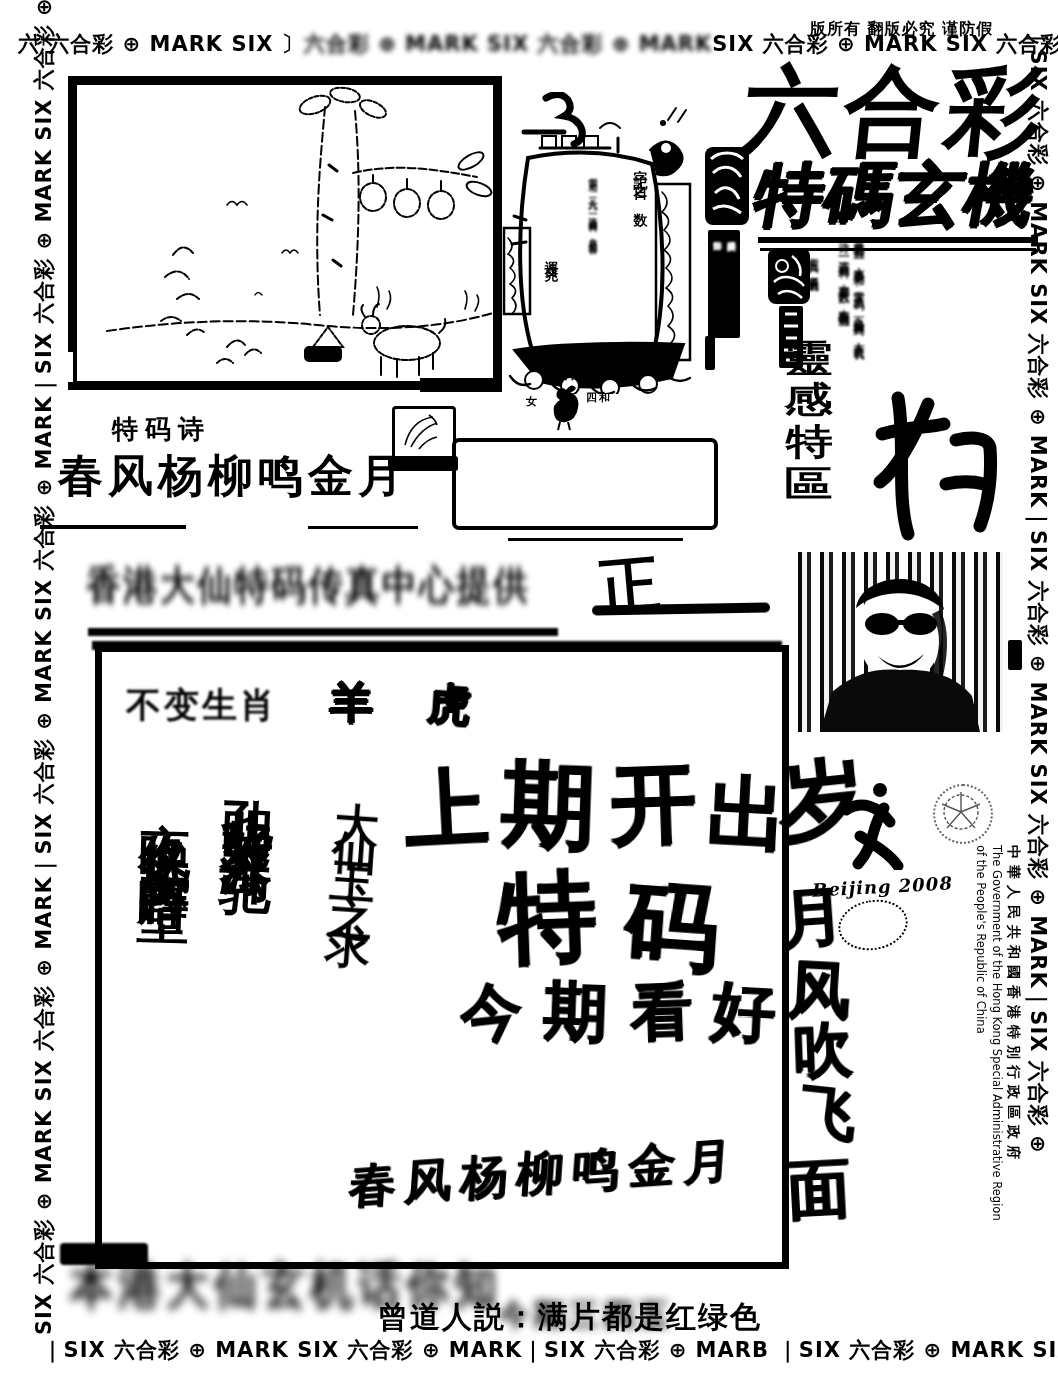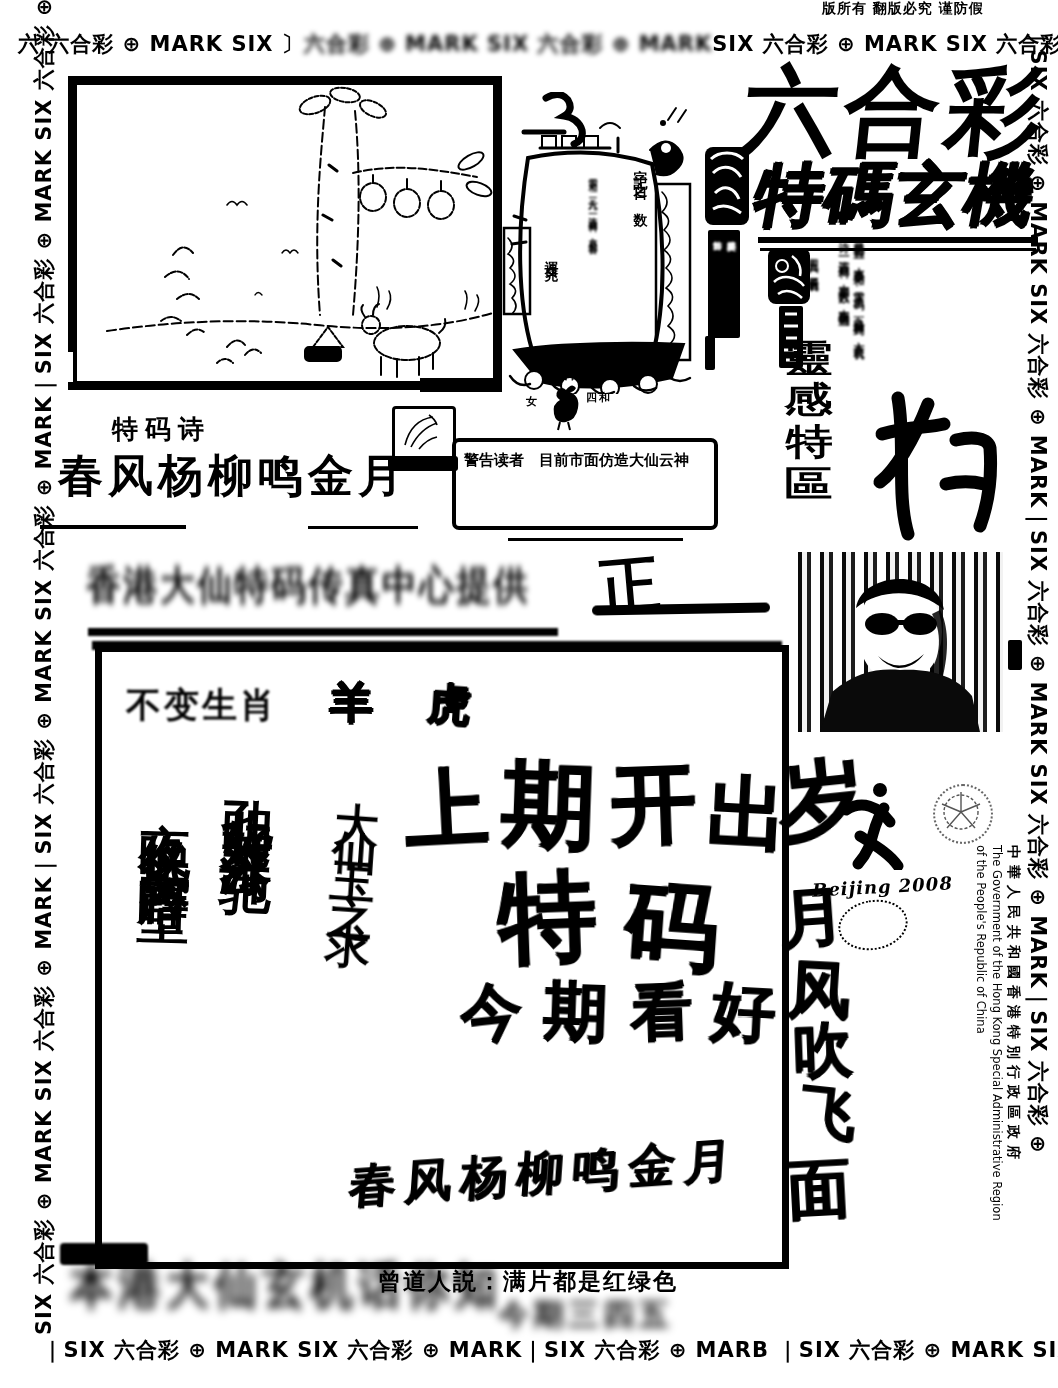--- a/index.html
+++ b/index.html
@@ -25,21 +25,21 @@
   svg{display:block;}
 </style>
 </head>
 <body>
 
 <div class="abs btxt" style="left:18px;top:30px;width:1024px;display:flex;justify-content:space-between;">
   <span>六 六合彩 ⊕ MARK SIX 〕</span>
   <span class="blurB">六合彩 ⊕ MARK SIX 六合彩 ⊕ MARK</span>
   <span>SIX 六合彩 ⊕ MARK SIX 六合彩 ¬</span>
 </div>
-<div class="abs btxt" style="left:810px;top:0;font-size:14px;margin-left:12px;">版所有 翻版必究 谨防假</div>
+<div class="abs btxt" style="left:810px;top:19px;font-size:16px;">版所有 翻版必究 谨防假</div>
 <div class="abs btxt vrot" style="left:30px;top:1335px;width:1310px;transform:rotate(-90deg);">SIX 六合彩 ⊕ MARK SIX 六合彩 ⊕ MARK｜SIX 六合彩 ⊕ MARK SIX 六合彩 ⊕ MARK｜SIX 六合彩 ⊕ MARK SIX 六合彩 ⊕ MARK 六</div>
 <div class="abs btxt vrot" style="left:1052px;top:28px;width:1310px;transform:rotate(90deg);">｜SIX 六合彩 ⊕ MARK SIX 六合彩 ⊕ MARK｜SIX 六合彩 ⊕ MARK SIX 六合彩 ⊕ MARK｜SIX 六合彩 ⊕</div>
 <div class="abs btxt" style="left:42px;top:1336px;">｜SIX 六合彩 ⊕ MARK SIX 六合彩 ⊕ MARK｜SIX 六合彩 ⊕ MARB ｜SIX 六合彩 ⊕ MARK SIX</div>
 
 <div class="abs bold serif" style="left:742px;top:48px;font-size:96px;letter-spacing:6px;transform:skewX(-6deg);">六合彩</div>
 <div class="abs bold serif fat" style="left:756px;top:150px;font-size:68px;letter-spacing:2px;transform:skewX(-10deg);">特碼玄機</div>
 <div class="abs bar" style="left:758px;top:237px;width:280px;height:6px;"></div>
 <div class="abs bar" style="left:760px;top:248px;width:276px;height:3px;"></div>
 
 <div class="abs seal" style="left:705px;top:147px;width:44px;height:78px;">
@@ -192,21 +192,20 @@
       <g stroke="#000" fill="none" stroke-width="1.6">
     <path d="M10,36 C14,20 24,10 38,8 M16,38 C22,26 30,18 42,14 M24,40 q8,-10 18,-12 M34,6 q6,4 8,10"></path>
   </g>
     </svg>
 </div>
 <div class="abs bar" style="left:388px;top:456px;width:70px;height:15px;border-radius:3px;filter:blur(0.5px);"></div>
 <div class="abs bar" style="left:40px;top:525px;width:146px;height:4px;filter:blur(0.6px);"></div>
 <div class="abs bar" style="left:308px;top:526px;width:110px;height:3px;filter:blur(0.6px);"></div>
 
 <div class="abs" style="left:452px;top:438px;width:266px;height:92px;border:4px solid #000;border-radius:7px;padding:5px 8px;box-sizing:border-box;">
-  <div class="bold nw" style="font-size:15px;line-height:1.75;">警告读者　目前市面仿造大仙云神</div>
 </div>
 <div class="abs bar" style="left:508px;top:538px;width:175px;height:3px;"></div>
 
 <div class="abs" style="left:868px;top:382px;">
   <svg width="140" height="165" viewBox="0 0 140 165">
     <g stroke="#000" fill="none" stroke-width="13" stroke-linecap="round">
       <path d="M30,16 C38,60 28,112 40,152"></path>
       <path d="M60,22 C46,58 26,90 12,100"></path>
       <path d="M14,52 C40,44 60,46 76,42"></path>
       <path d="M88,58 C106,54 120,56 122,66 C124,94 120,122 112,144"></path>
@@ -258,21 +257,21 @@
 <div class="abs" style="left:460px;top:968px;">
   <span class="brushchar" style="font-size:62px;display:inline-block;transform:rotate(-6deg);">今</span>
   <span class="brushchar" style="font-size:64px;display:inline-block;margin-left:16px;transform:rotate(2deg);">期</span>
   <span class="brushchar" style="font-size:62px;display:inline-block;margin-left:18px;transform:rotate(-2deg);">看</span>
   <span class="brushchar" style="font-size:64px;display:inline-block;margin-left:14px;transform:rotate(3deg);">好</span>
 </div>
 
 <div class="abs bold serif" style="left:348px;top:1142px;font-size:47px;letter-spacing:9px;transform:rotate(-4deg) skewX(-8deg);filter:blur(0.4px);text-shadow:1.5px 1px #000;">春风杨柳鸣金月</div>
 
 <div class="abs bold serif blurC" style="left:70px;top:1258px;font-size:43px;letter-spacing:5px;transform:scaleY(1.15);">本港大仙玄机话你知</div>
-<div class="abs bold nw" style="left:378px;top:1266px;font-size:23px;letter-spacing:2px;">曾道人説：满片都是红绿色</div>
+<div class="abs bold nw" style="left:378px;top:1297px;font-size:30px;letter-spacing:2px;">曾道人説：满片都是红绿色</div>
 <div class="abs bold serif blurC" style="left:498px;top:1294px;font-size:31px;letter-spacing:4px;">今期三四五</div>
 
 <div class="abs brushchar" style="left:778px;top:742px;font-size:86px;transform:rotate(-6deg);">岁</div>
 <div class="abs brushchar" style="left:780px;top:874px;font-size:64px;transform:rotate(-4deg);">月</div>
 <div class="abs brushchar" style="left:788px;top:948px;font-size:62px;transform:rotate(3deg);">风</div>
 <div class="abs brushchar" style="left:792px;top:1010px;font-size:60px;transform:rotate(-2deg);">吹</div>
 <div class="abs brushchar" style="left:800px;top:1076px;font-size:56px;transform:rotate(6deg);">飞</div>
 <div class="abs brushchar" style="left:786px;top:1146px;font-size:64px;transform:rotate(-3deg);">面</div>
 
 <div class="abs" style="left:838px;top:778px;">

